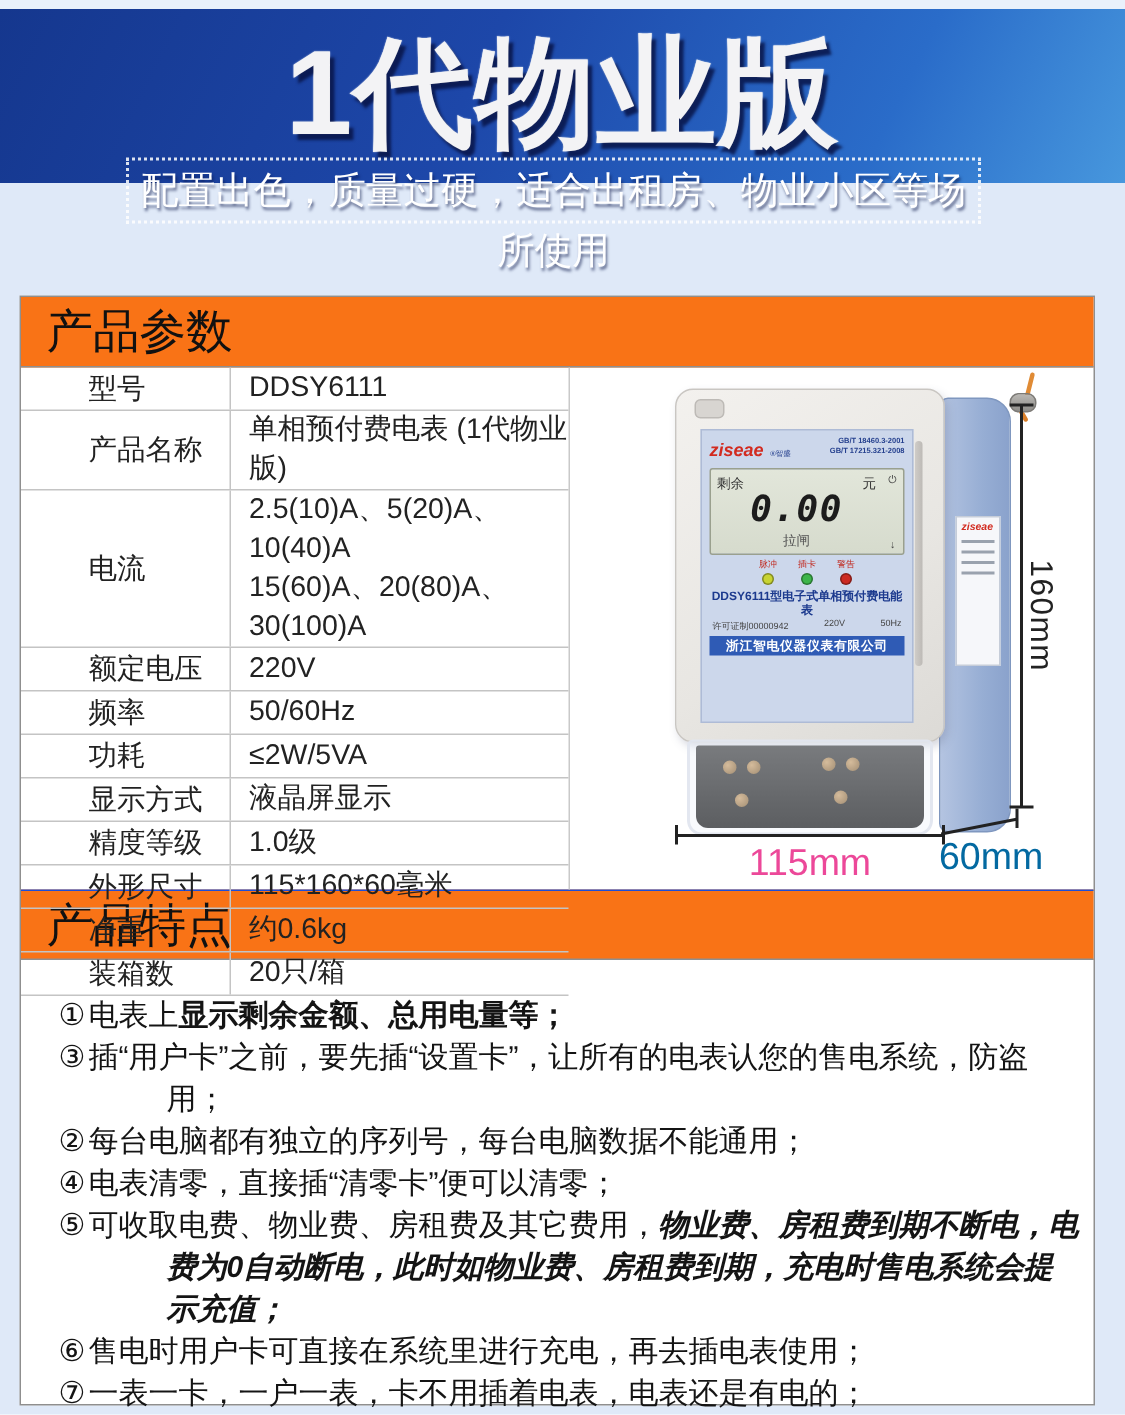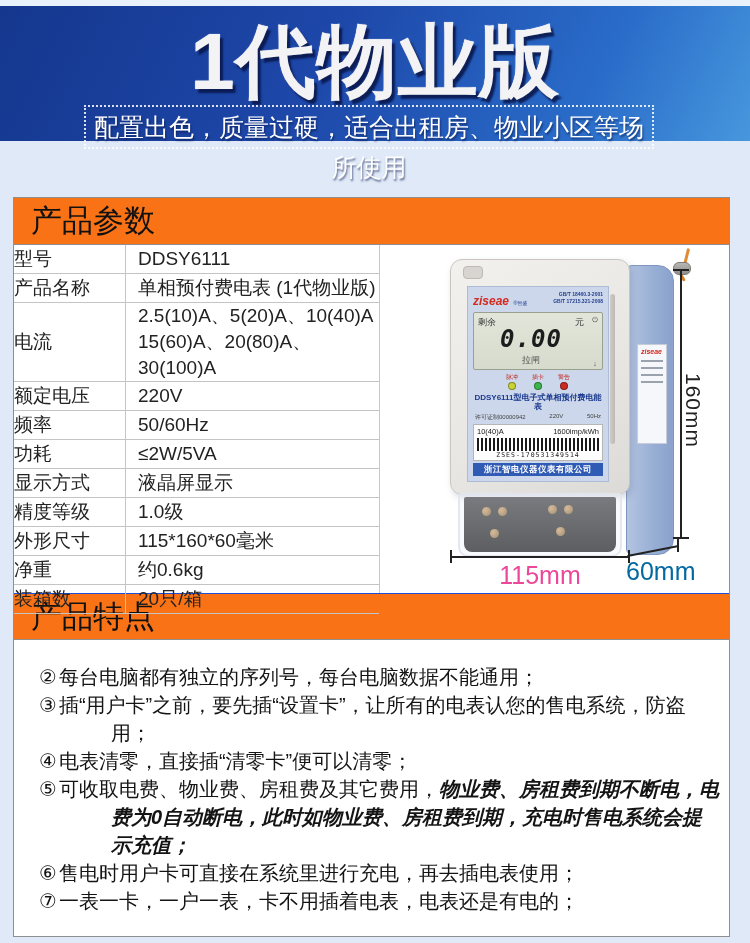--- a/index.html
+++ b/index.html
@@ -6,21 +6,21 @@
   html,body { width:750px; }
   body {
     height:943px; position:relative; overflow:hidden;
     background:#dfe9f8;
     font-family:"Liberation Sans","DejaVu Sans",sans-serif;
     color:#1a1a1a;
   }
   
   .top-strip { position:absolute; left:0; top:0; width:750px; height:6px; background:#e9f1fb; }
   .banner {
-    position:absolute; left:0; top:6px; width:750px; height:135px;
+    position:absolute; left:0; top:6px; width:750px; height:116px;
     background:linear-gradient(116deg,#15378e 0%,#1d47a9 42%,#2a6cc9 78%,#4797dd 100%);
   }
   .banner-title {
     margin-top:14px; text-align:center;
     font-size:80px; line-height:84px; font-weight:800; letter-spacing:1px;
     color:#f3f3f5;
     text-shadow:3px 4px 2px rgba(8,20,70,0.85), 0 0 1px #fff;
   }
   .banner-subtitle {
     position:absolute; left:84px; top:99px; width:570px; height:44px;
@@ -37,22 +37,22 @@
     height:47px; background:#f97316; border-bottom:1px solid #8f8f8f;
     font-size:31px; line-height:46px; padding-left:17px; color:#111;
   }
   .sec-hdr.second { border-top:1px solid #1d4ed8; }
   
   .params-body { height:348px; display:flex; position:relative; }
   .params-table { width:366px; border-right:1px solid #c9c9c9; }
   .p-row { display:flex; border-bottom:1px solid #c4c4c4; min-height:29px; align-items:stretch; }
   .p-row:last-child { border-bottom:1px solid #c4c4c4; }
   .p-label {
-    width:112px; border-right:1px solid #c4c4c4;
-    display:flex; align-items:center; font-size:19px; color:#222; flex:none;
+    width:112px; padding-left:17px; border-right:1px solid #c4c4c4;
+    display:flex; align-items:center; font-size:19px; color:#222; flex:none;margin-left:28px;
   }
   .p-value { flex:1; padding-left:12px; display:flex; flex-direction:column; justify-content:center; font-size:19px; color:#222; }
   .p-value div { line-height:26px; }
   
   .figure { flex:1; position:relative; }
   .meter-side {
     position:absolute; left:246px; top:20px; width:48px; height:290px;
     background:linear-gradient(90deg,#b4c4e1 0%,#97aed4 60%,#8aa2cc 100%);
     border-radius:6px 16px 16px 6px; border:1px solid #7f97bf;
   }
@@ -292,28 +292,20 @@
             </div>
 
           <div class="model-line">DDSY6111型电子式单相预付费电能表</div>
 
           <div class="cert-row">
             <span>许可证制00000942</span>
             <span>220V</span>
             <span>50Hz</span>
           </div>
 
-          <div class="spec-box">
-            <div class="spec-row">
-              <span>10(40)A</span>
-              <span>1600imp/kWh</span>
-            </div>
-            <div class="barcode"></div>
-            <div class="barcode-text">ZSES-170531349514</div>
-          </div>
 
           <div class="company-band">浙江智电仪器仪表有限公司</div>
         </div>
       </div>
 
       <div class="terminal-block">
         <div class="screw" style="left:18px; top:10px;"></div>
         <div class="screw" style="left:34px; top:10px;"></div>
         <div class="screw" style="left:84px; top:8px;"></div>
         <div class="screw" style="left:100px; top:8px;"></div>
@@ -333,21 +325,22 @@
       <div class="dim-tick" style="left:248px; top:305px;"></div>
       <div class="dim-tick" style="left:297px; top:294px;"></div>
       <div class="dim-width">115mm</div>
       <div class="dim-depth">60mm</div>
     </div>
   </div>
 
   <div class="sec-hdr second">产品特点</div>
 
   <div class="features-body">
+      <div class="feat"><span class="fnum">①</span><span>电表上</span><span class="b">显示剩余金额、总用电量等；</span></div>
+      <div class="feat"><span class="fnum">③</span><span>插“用户卡”之前，要先插“设置卡”，让所有的电表认您的售电系统，防盗用；</span></div>
       <div class="feat"><span class="fnum">②</span><span>每台电脑都有独立的序列号，每台电脑数据不能通用；</span></div>
-      <div class="feat"><span class="fnum">③</span><span>插“用户卡”之前，要先插“设置卡”，让所有的电表认您的售电系统，防盗用；</span></div>
       <div class="feat"><span class="fnum">④</span><span>电表清零，直接插“清零卡”便可以清零；</span></div>
       <div class="feat"><span class="fnum">⑤</span><span>可收取电费、物业费、房租费及其它费用，</span><span class="b i">物业费、房租费到期不断电，电费为0自动断电，此时如物业费、房租费到期，充电时售电系统会提示充值；</span></div>
       <div class="feat"><span class="fnum">⑥</span><span>售电时用户卡可直接在系统里进行充电，再去插电表使用；</span></div>
       <div class="feat"><span class="fnum">⑦</span><span>一表一卡，一户一表，卡不用插着电表，电表还是有电的；</span></div>
     </div>
 
 </div>
 
 </body></html>

